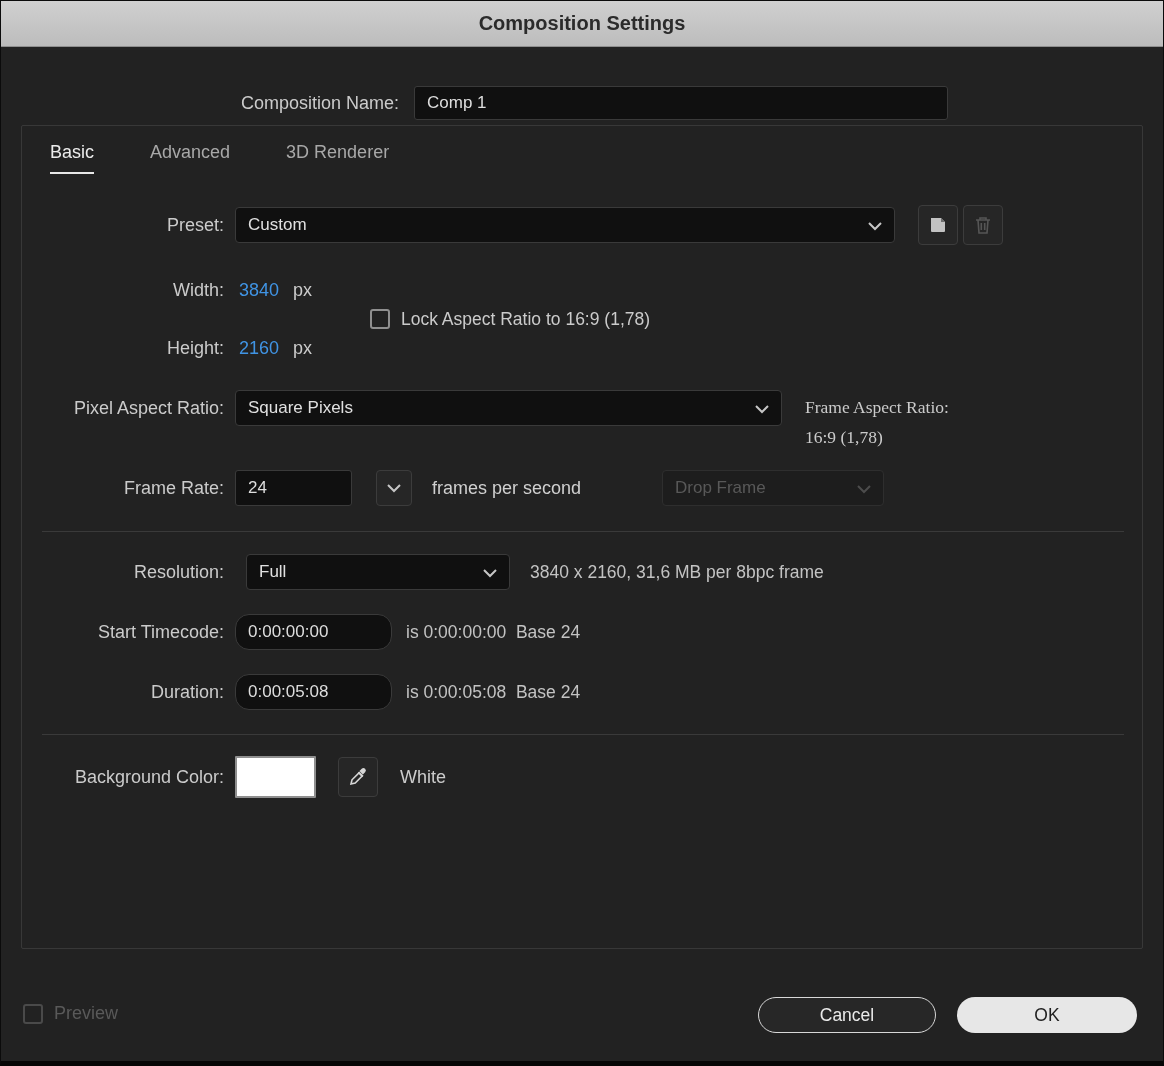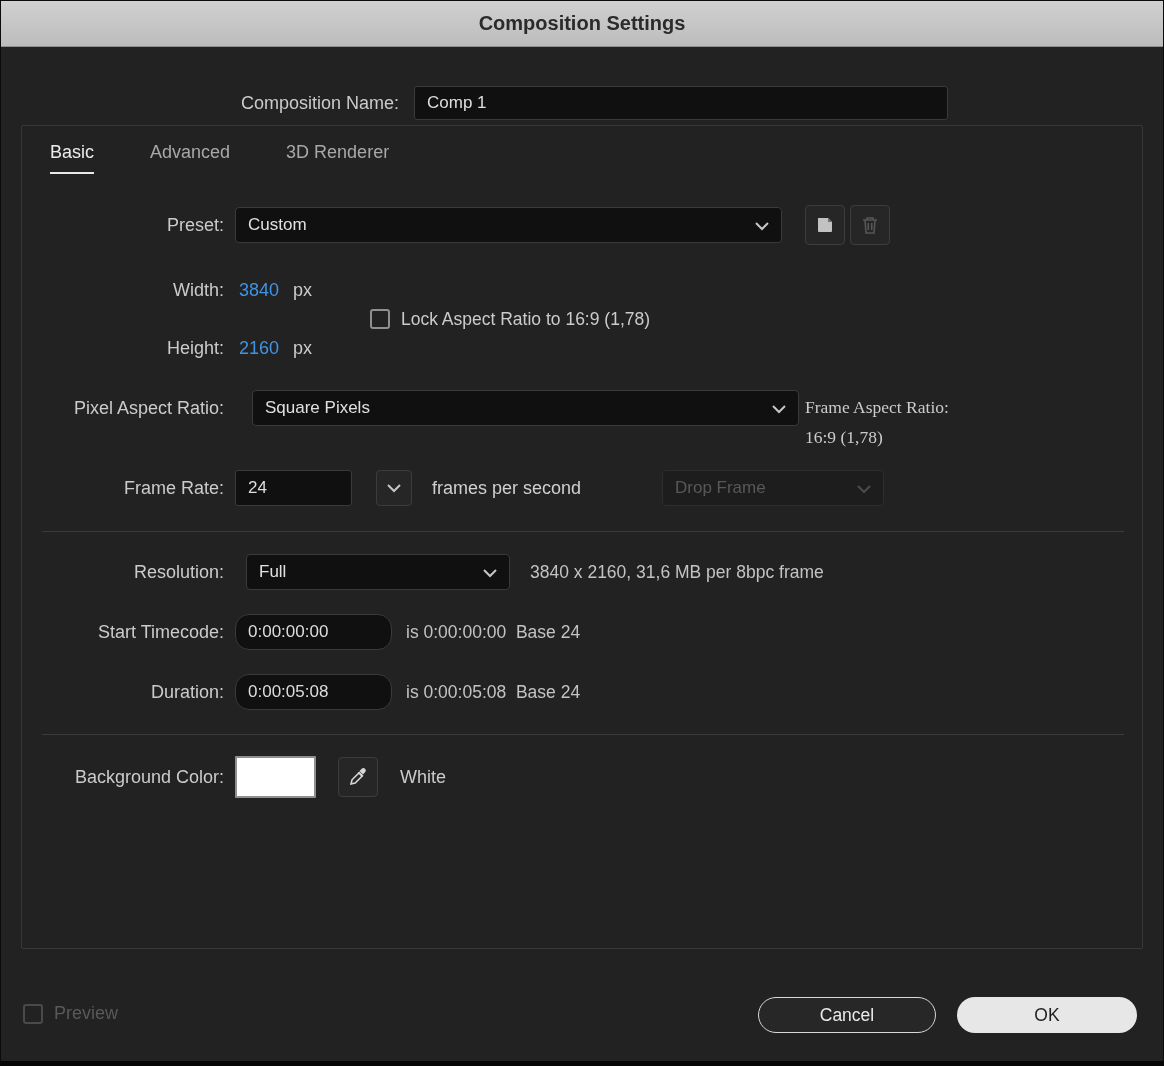--- a/index.html
+++ b/index.html
@@ -63,32 +63,32 @@
   .tab.active{ color:#ececec; border-bottom:2px solid #e8e8e8; }
 
   
   .grow{ position:absolute; left:0; right:0; display:flex; align-items:center; }
   .glabel{ width:202px; text-align:right; color:#cbcbcb; font-size:18px; flex:none; }
   .info{ color:#c3c3c3; font-size:17.5px; white-space:pre; }
   .blue{ font-size:18px; }
   .unit{ color:#cbcbcb; font-size:18px; margin-left:14px; }
 
   .row-preset{ top:80px; height:38px; }
-  .row-preset .dropdown{ width:547px; margin-left:11px; }
+  .row-preset .dropdown{ width:660px; margin-left:11px; }
   .row-preset .iconbtn{ margin-left:23px; }
   .row-preset .iconbtn + .iconbtn{ margin-left:5px; }
 
   .row-width{ top:149px; height:26px;align-items:flex-end; }
   .row-width .blue, .row-height .blue{ margin-left:15px; }
   .row-lock{ top:181px; height:24px; padding-left:348px; }
   .row-lock .cb-label{ margin-left:11px; color:#cbcbcb; font-size:17.5px; }
   .row-height{ top:209px; height:26px; }
 
   .row-par{ top:264px; height:36px; }
-  .row-par .dropdown{ width:547px; margin-left:28px; }
+  .row-par .dropdown{ width:547px; margin-left:11px; }
   .frame-aspect{ position:absolute; left:783px; top:266px; color:#cbcbcb;
     font-size:17.5px; line-height:30px;font-family:Liberation Serif, serif; }
 
   .row-fps{ top:344px; height:36px; }
   .fps-input{ width:117px; height:36px; margin-left:11px; }
   .fps-chevbtn{ width:36px; height:36px; margin-left:24px; background:#262626;
     border:1px solid #3c3c3c; border-radius:4px;
     display:flex; align-items:center; justify-content:center; }
   .fps-suffix{ margin-left:20px; color:#d0d0d0; font-size:18px; }
   .dropframe{ position:absolute; left:640px; width:222px; }

